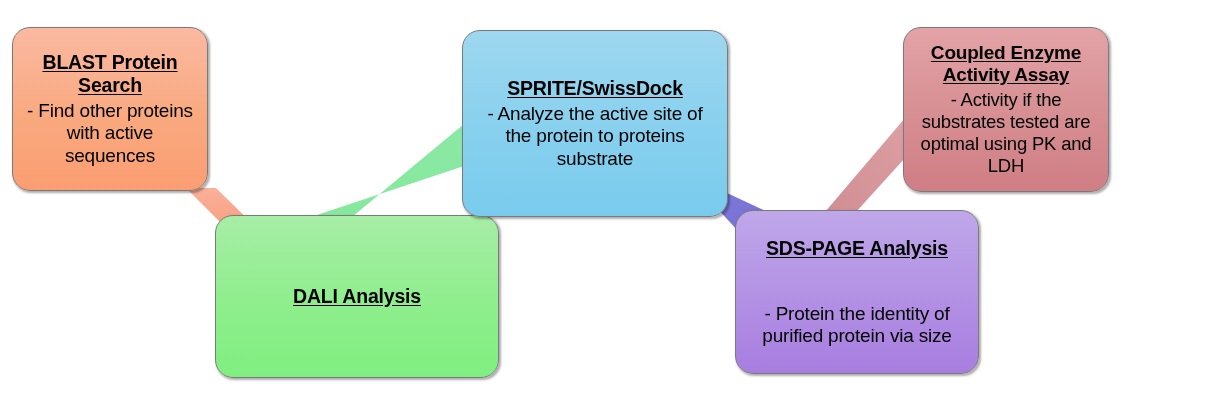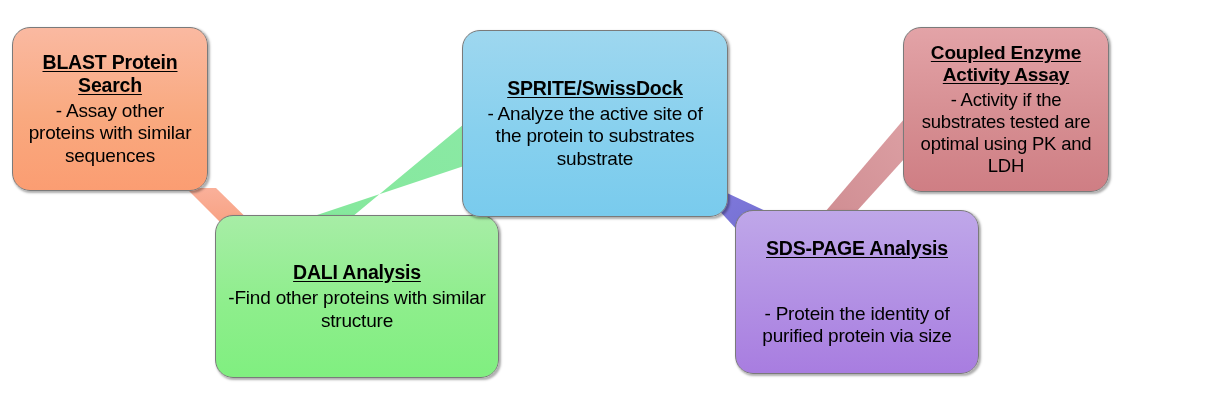--- a/index.html
+++ b/index.html
@@ -111,31 +111,30 @@
 
     <polygon points="311,217 352,217 464,124 464,166" fill="url(#grad-green-link)"></polygon>
 
     <polygon points="703,193 727,193 768,212 739,232" fill="url(#grad-blue-link)"></polygon>
 
     <polygon points="905,118 905,158 856,212 825,212" fill="url(#grad-red-link)"></polygon>
   </svg>
 
   <div class="node-box" id="node-blast">
     <div class="node-title">BLAST Protein Search</div>
-    <div class="node-desc">- Assay other proteins with similar sequences</div>
+    <div class="node-desc">- Find other proteins with active sequences</div>
   </div>
 
   <div class="node-box" id="node-dali">
     <div class="node-title">DALI Analysis</div>
-    <div class="node-desc">-Find other proteins with similar structure</div>
   </div>
 
   <div class="node-box" id="node-sprite">
     <div class="node-title">SPRITE/SwissDock</div>
-    <div class="node-desc">- Analyze the active site of the protein to substrates substrate</div>
+    <div class="node-desc">- Analyze the active site of the protein to proteins substrate</div>
   </div>
 
   <div class="node-box" id="node-sdspage">
     <div class="node-title">SDS-PAGE Analysis</div>
     <div class="node-desc">- Protein the identity of purified protein via size</div>
   </div>
 
   <div class="node-box" id="node-coupled">
     <div class="node-title">Coupled Enzyme
 Activity Assay</div>

